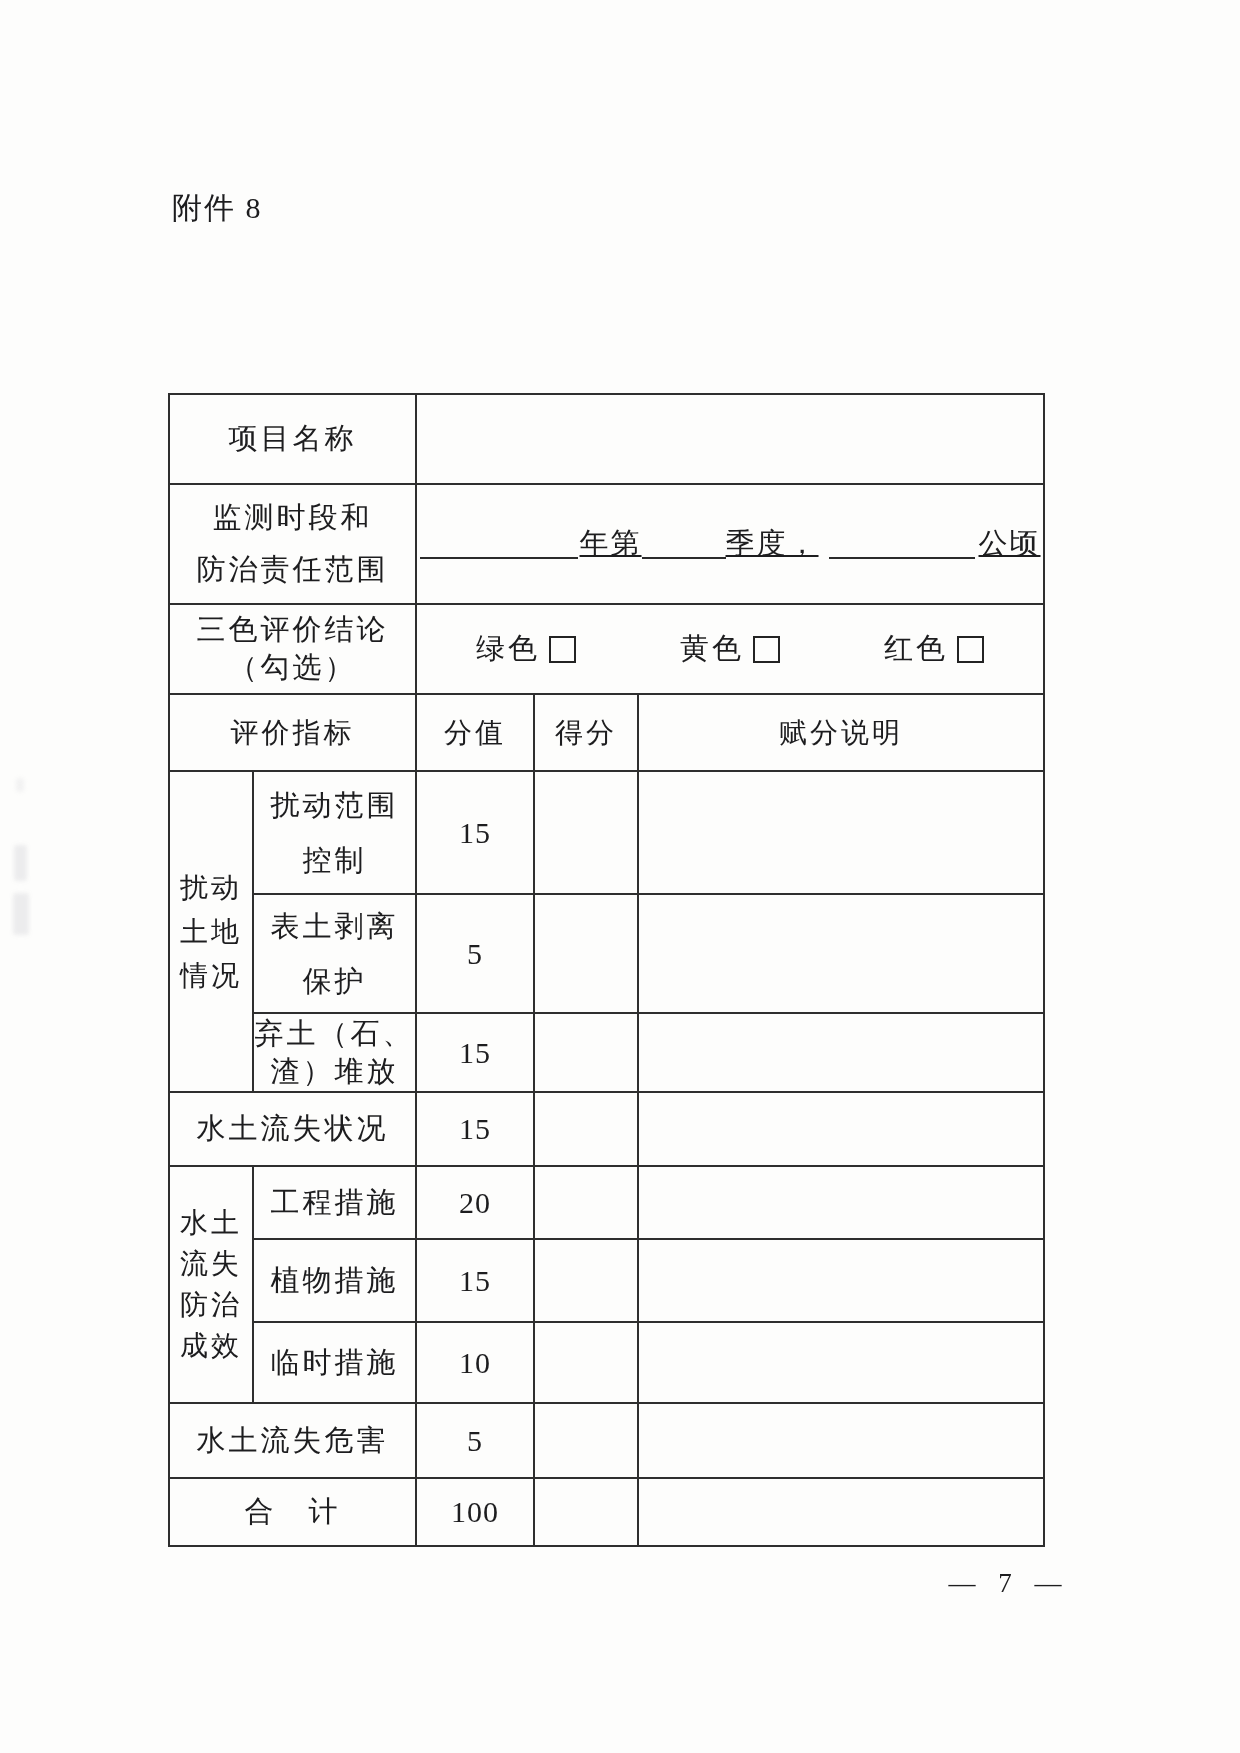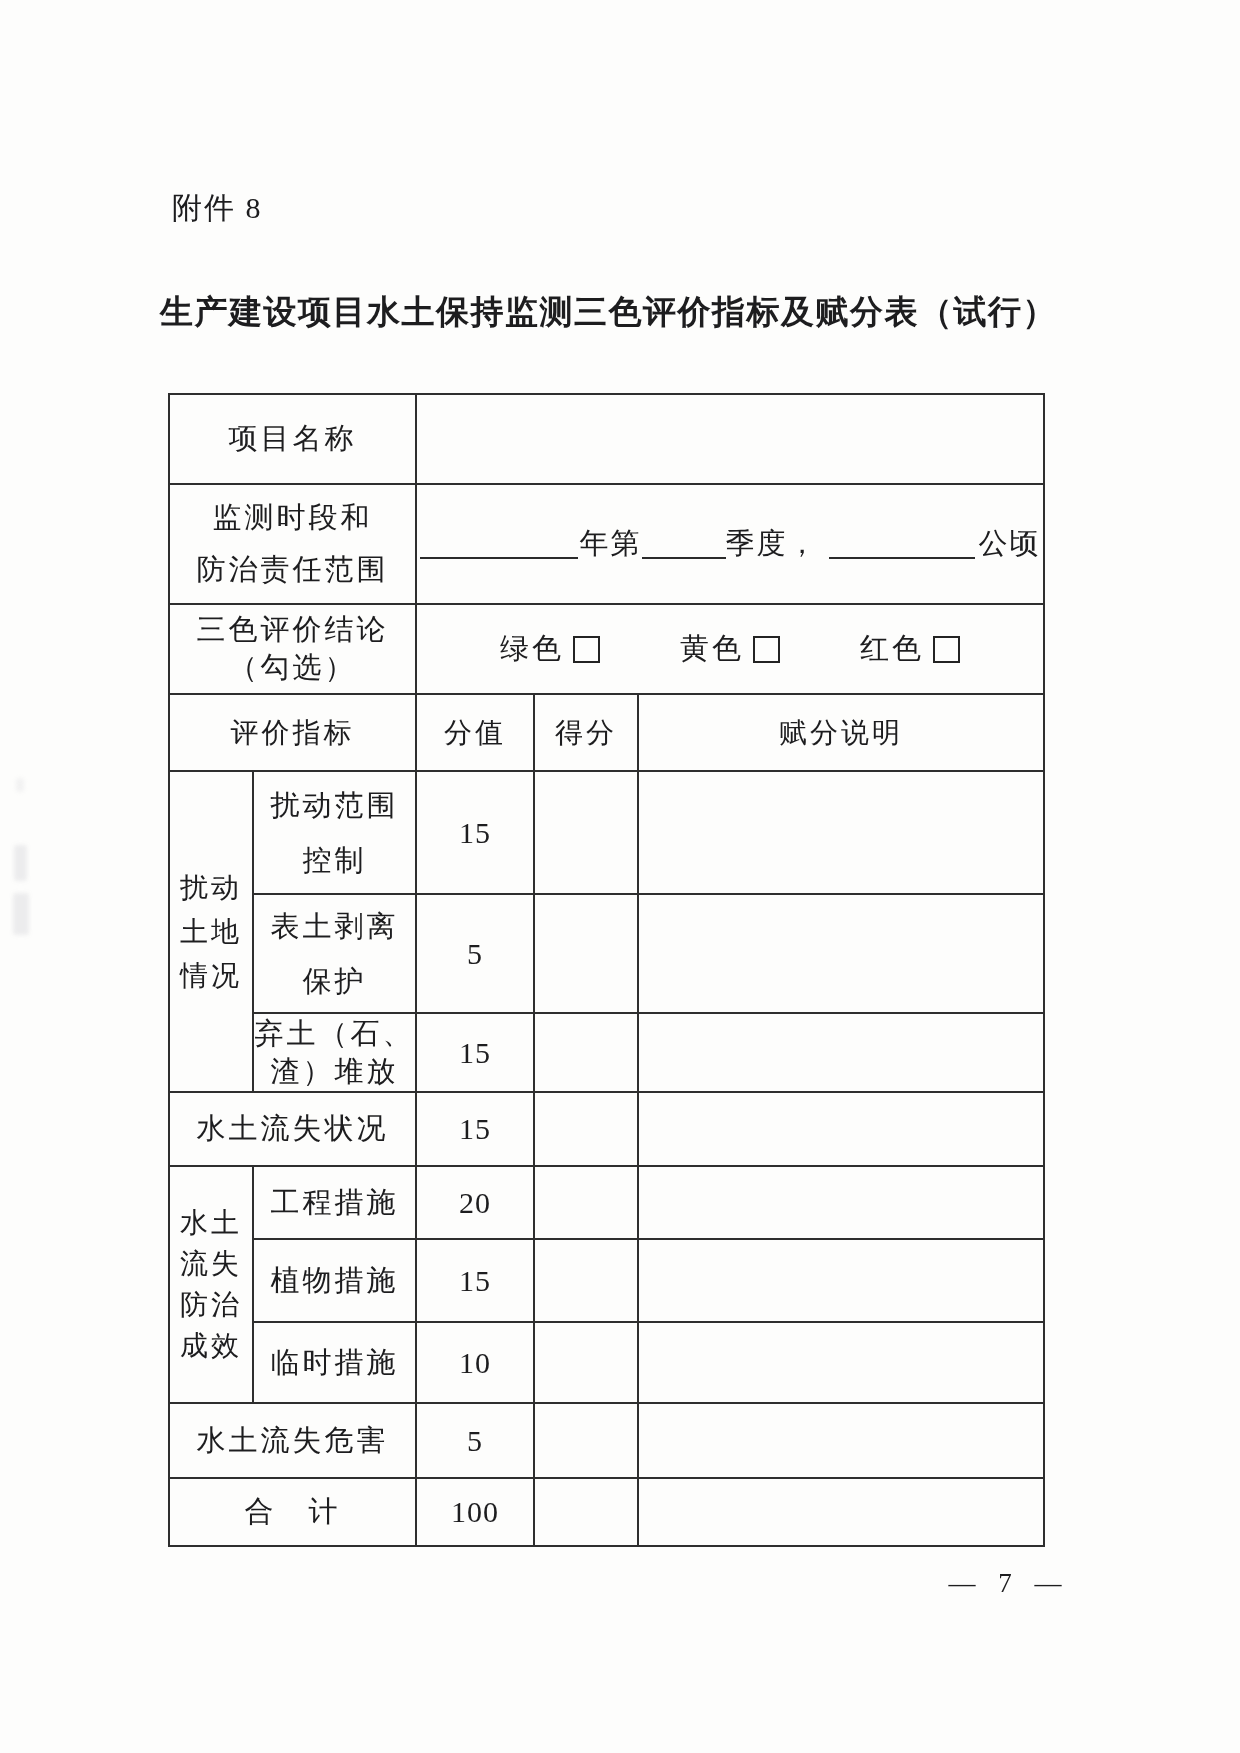--- a/index.html
+++ b/index.html
@@ -49,23 +49,23 @@
   
   .blank{
     display:inline-block;
     border-bottom:2px solid #2b2b2b;
     height:30px;
     vertical-align:-6px;
   }
   .blank.b-year{width:158px;margin-right:2px;}
   .blank.b-quarter{width:84px;}
   .blank.b-area{width:146px;margin:0 4px 0 10px;}
-  .period-line{white-space:nowrap;letter-spacing:2px;}
+  .period-line{white-space:nowrap;letter-spacing:2px;text-decoration:underline;}
   
-  .options-line{display:flex;justify-content:center;align-items:center;gap:80px;}
+  .options-line{display:flex;justify-content:center;align-items:center;gap:104px;}
   .opt{display:flex;align-items:center;white-space:nowrap;}
   .cbox{
     display:inline-block;width:23px;height:23px;
     border:2.5px solid #232323;margin-left:9px;
     background:transparent;
   }
   .page-number{
     position:absolute;left:930px;top:1568px;width:150px;
     font-size:27px;text-align:center;
     word-spacing:16px;white-space:nowrap;
@@ -76,21 +76,20 @@
   .a2{left:13px;top:893px;width:16px;height:42px;}
   .a3{left:16px;top:778px;width:8px;height:14px;opacity:.3;}
 </style>
 </head>
 <body>
 
 <div class="page">
 
   <div class="attachment">附件 8</div>
 
-  <div class="doc-title">生产建设项目水土保持监测三色评价指标及赋分表（试行）</div>
 
   <table class="form-table">
     <colgroup>
       <col style="width:84px">
         <col style="width:163px">
         <col style="width:118px">
         <col style="width:104px">
         <col style="width:406px">
     </colgroup>
 

